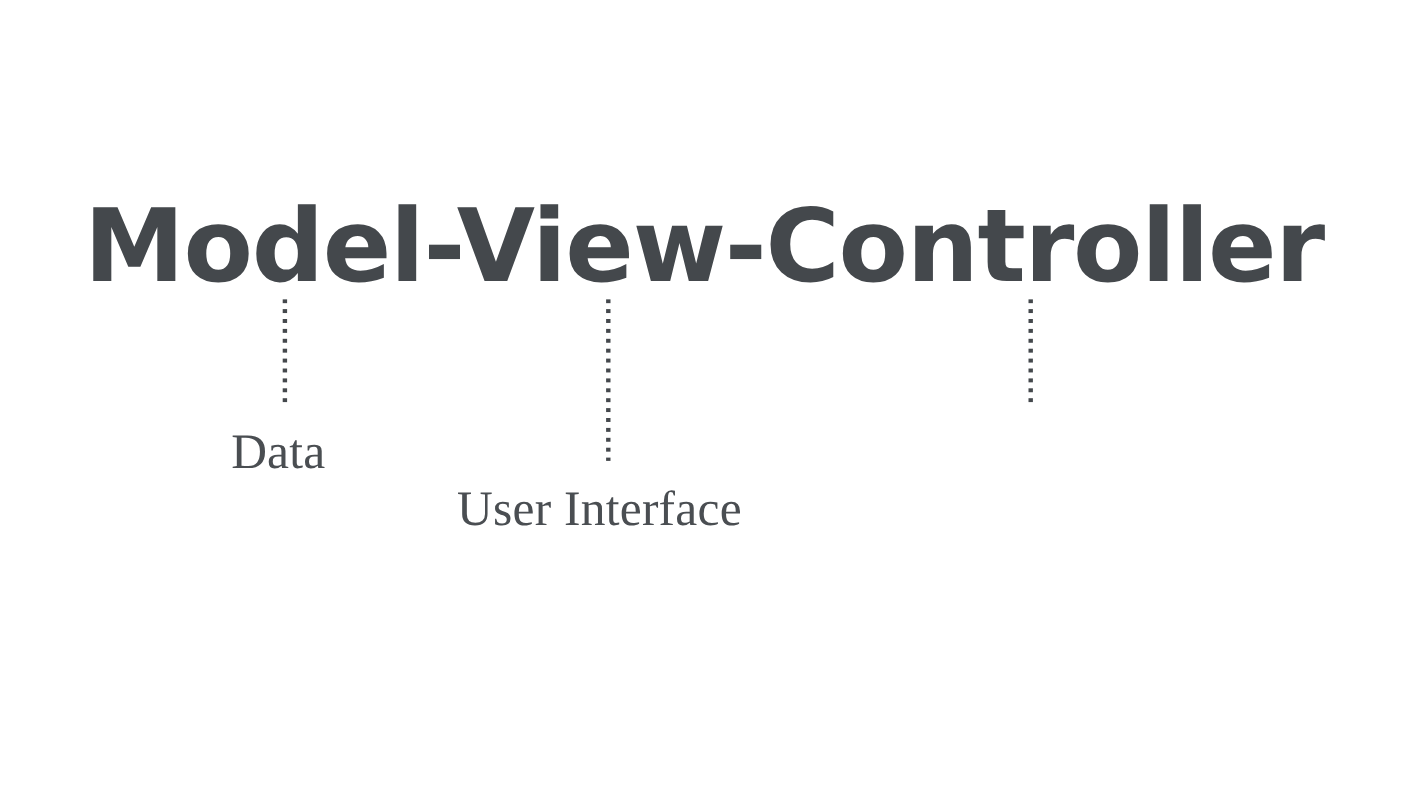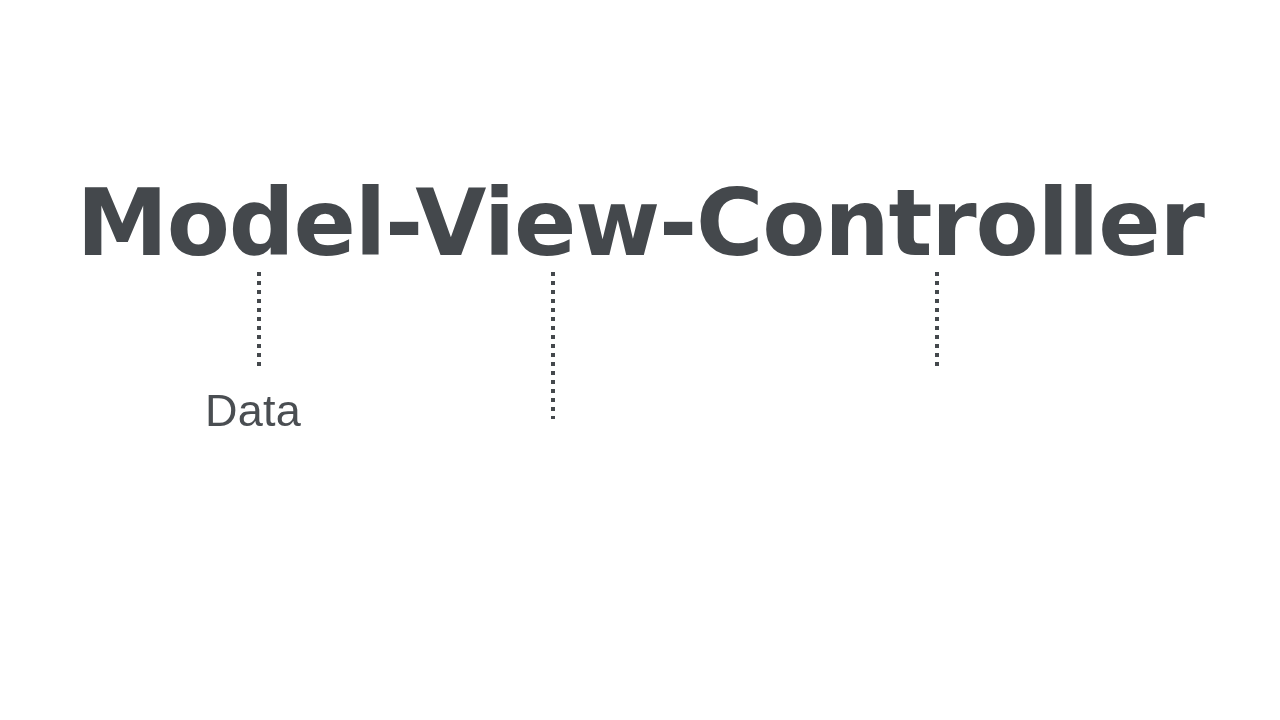--- a/index.html
+++ b/index.html
@@ -48,21 +48,21 @@
         #44484c 4px,
         rgba(255,255,255,0) 4px,
         rgba(255,255,255,0) 9px);
     background-size: 4px 9px;
     background-repeat: repeat-y;
   }
 
   
   .branch-label {
     position: absolute;
-    font-family: Liberation Sans, sans-serif;
+    font-family: Liberation Serif, serif;
     font-weight: 400;
     font-size: 45px;
     line-height: 1;
     letter-spacing: 0.2px;
     color: #4a4e52;
     white-space: nowrap;
     -webkit-font-smoothing: antialiased;
     transform: translateX(-50%);
     text-align: center;
   }
@@ -75,15 +75,16 @@
   <div id="title" style="top:178px;">Model-View-Controller</div>
 
   <div class="connector" style="left:257px; top:272px; height:94px;"></div>
 
   <div class="connector" style="left:551px; top:272px; height:147px;"></div>
 
   <div class="connector" style="left:935px; top:272px; height:94px;"></div>
 
   <div class="branch-label" style="left:253px; top:388px;">Data</div>
 
+  <div class="branch-label" style="left:545px; top:440px;">User Interface</div>
 
 
 </div>
 
 </body></html>

